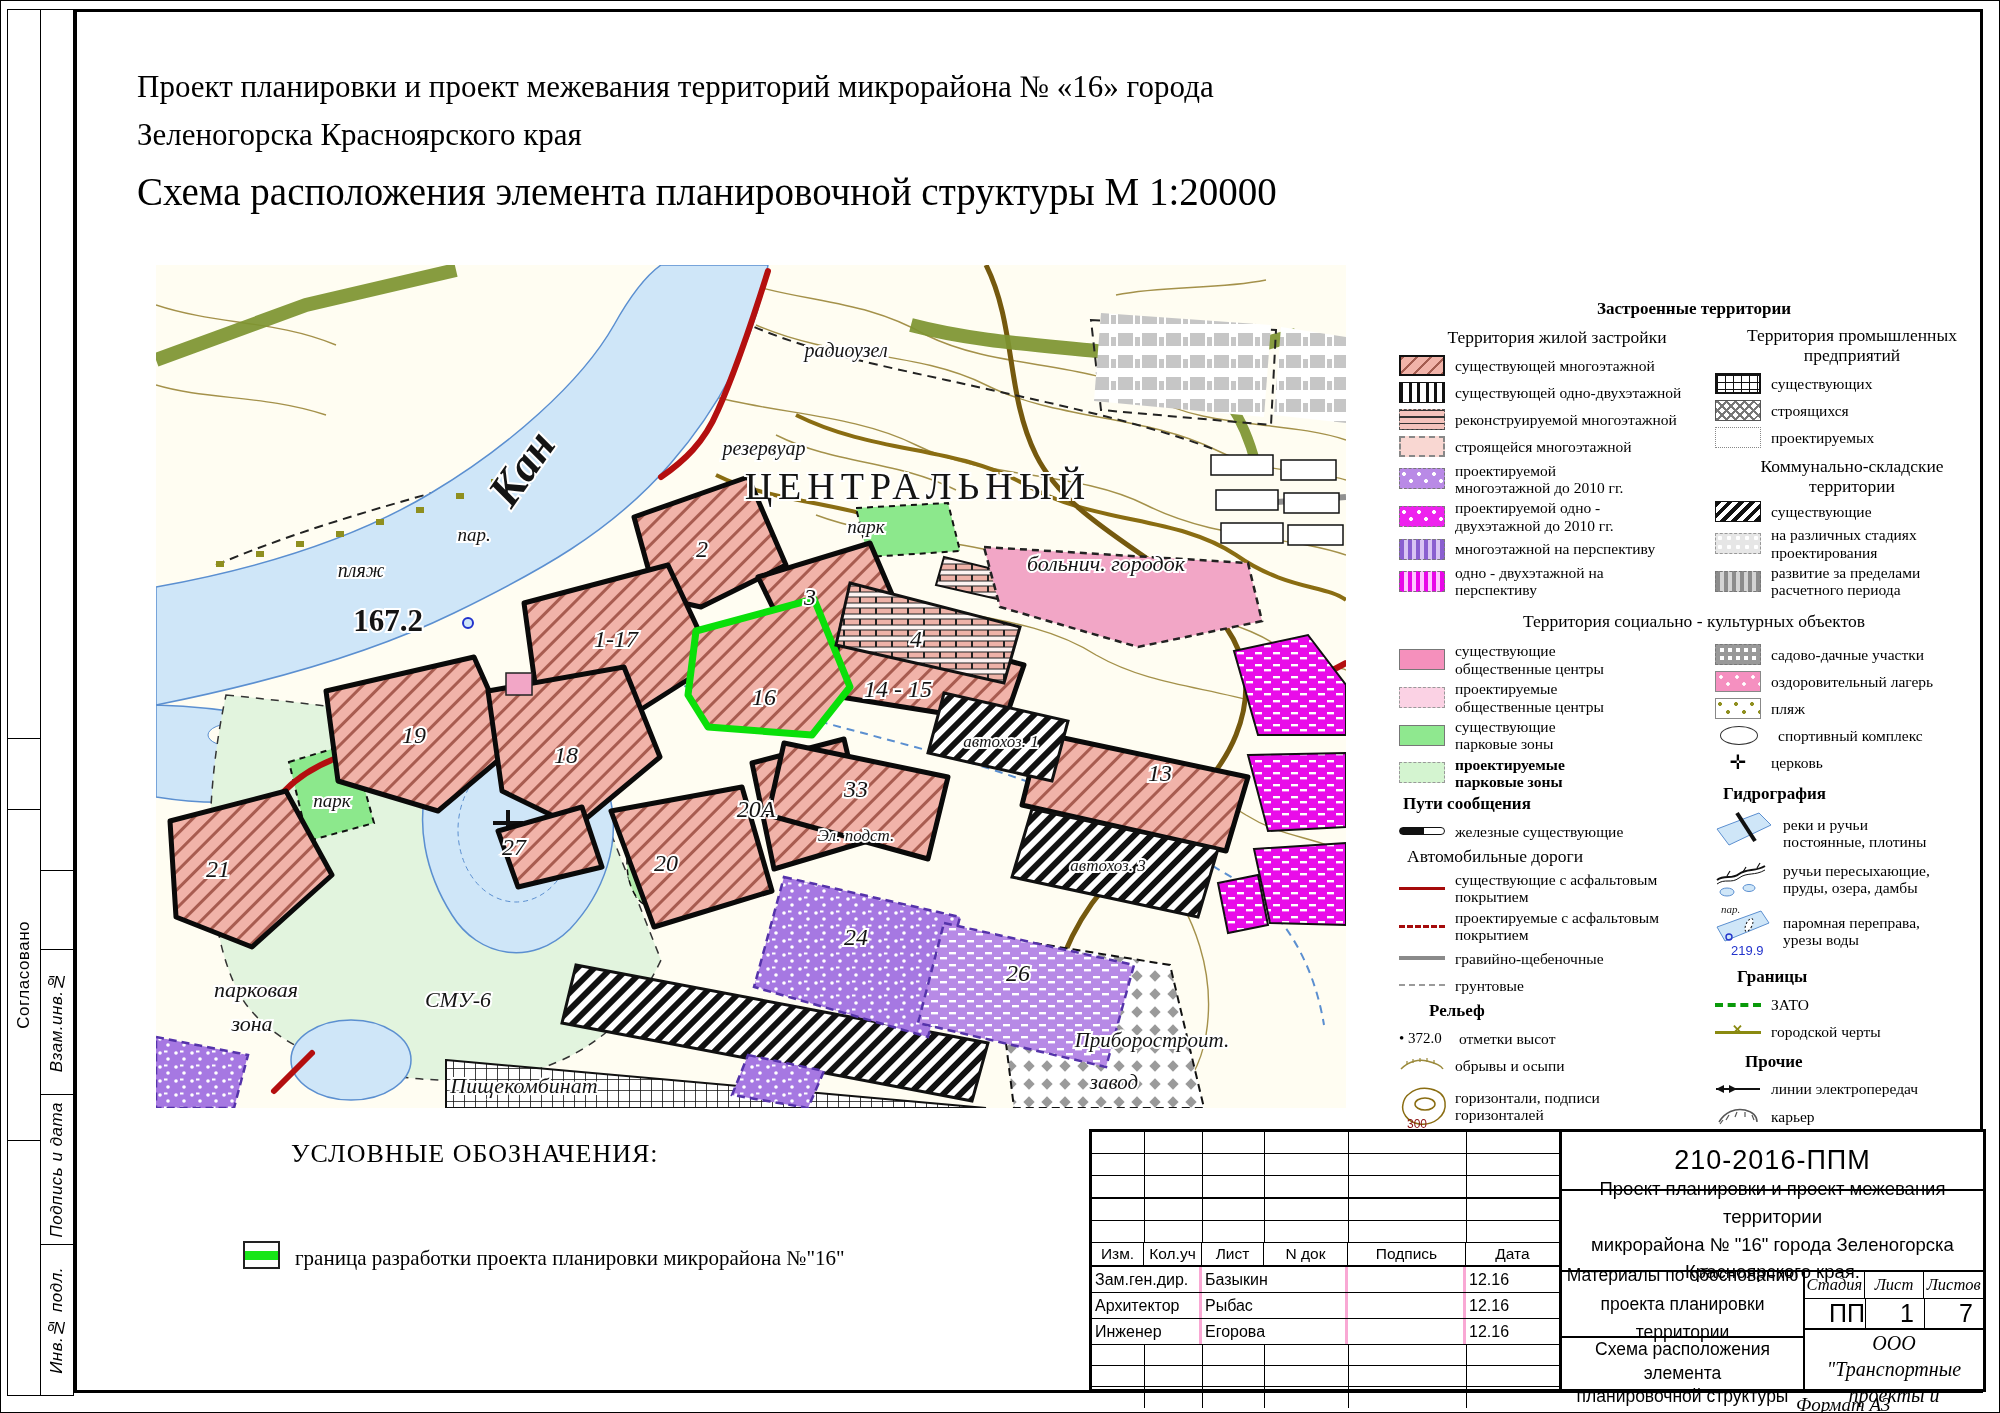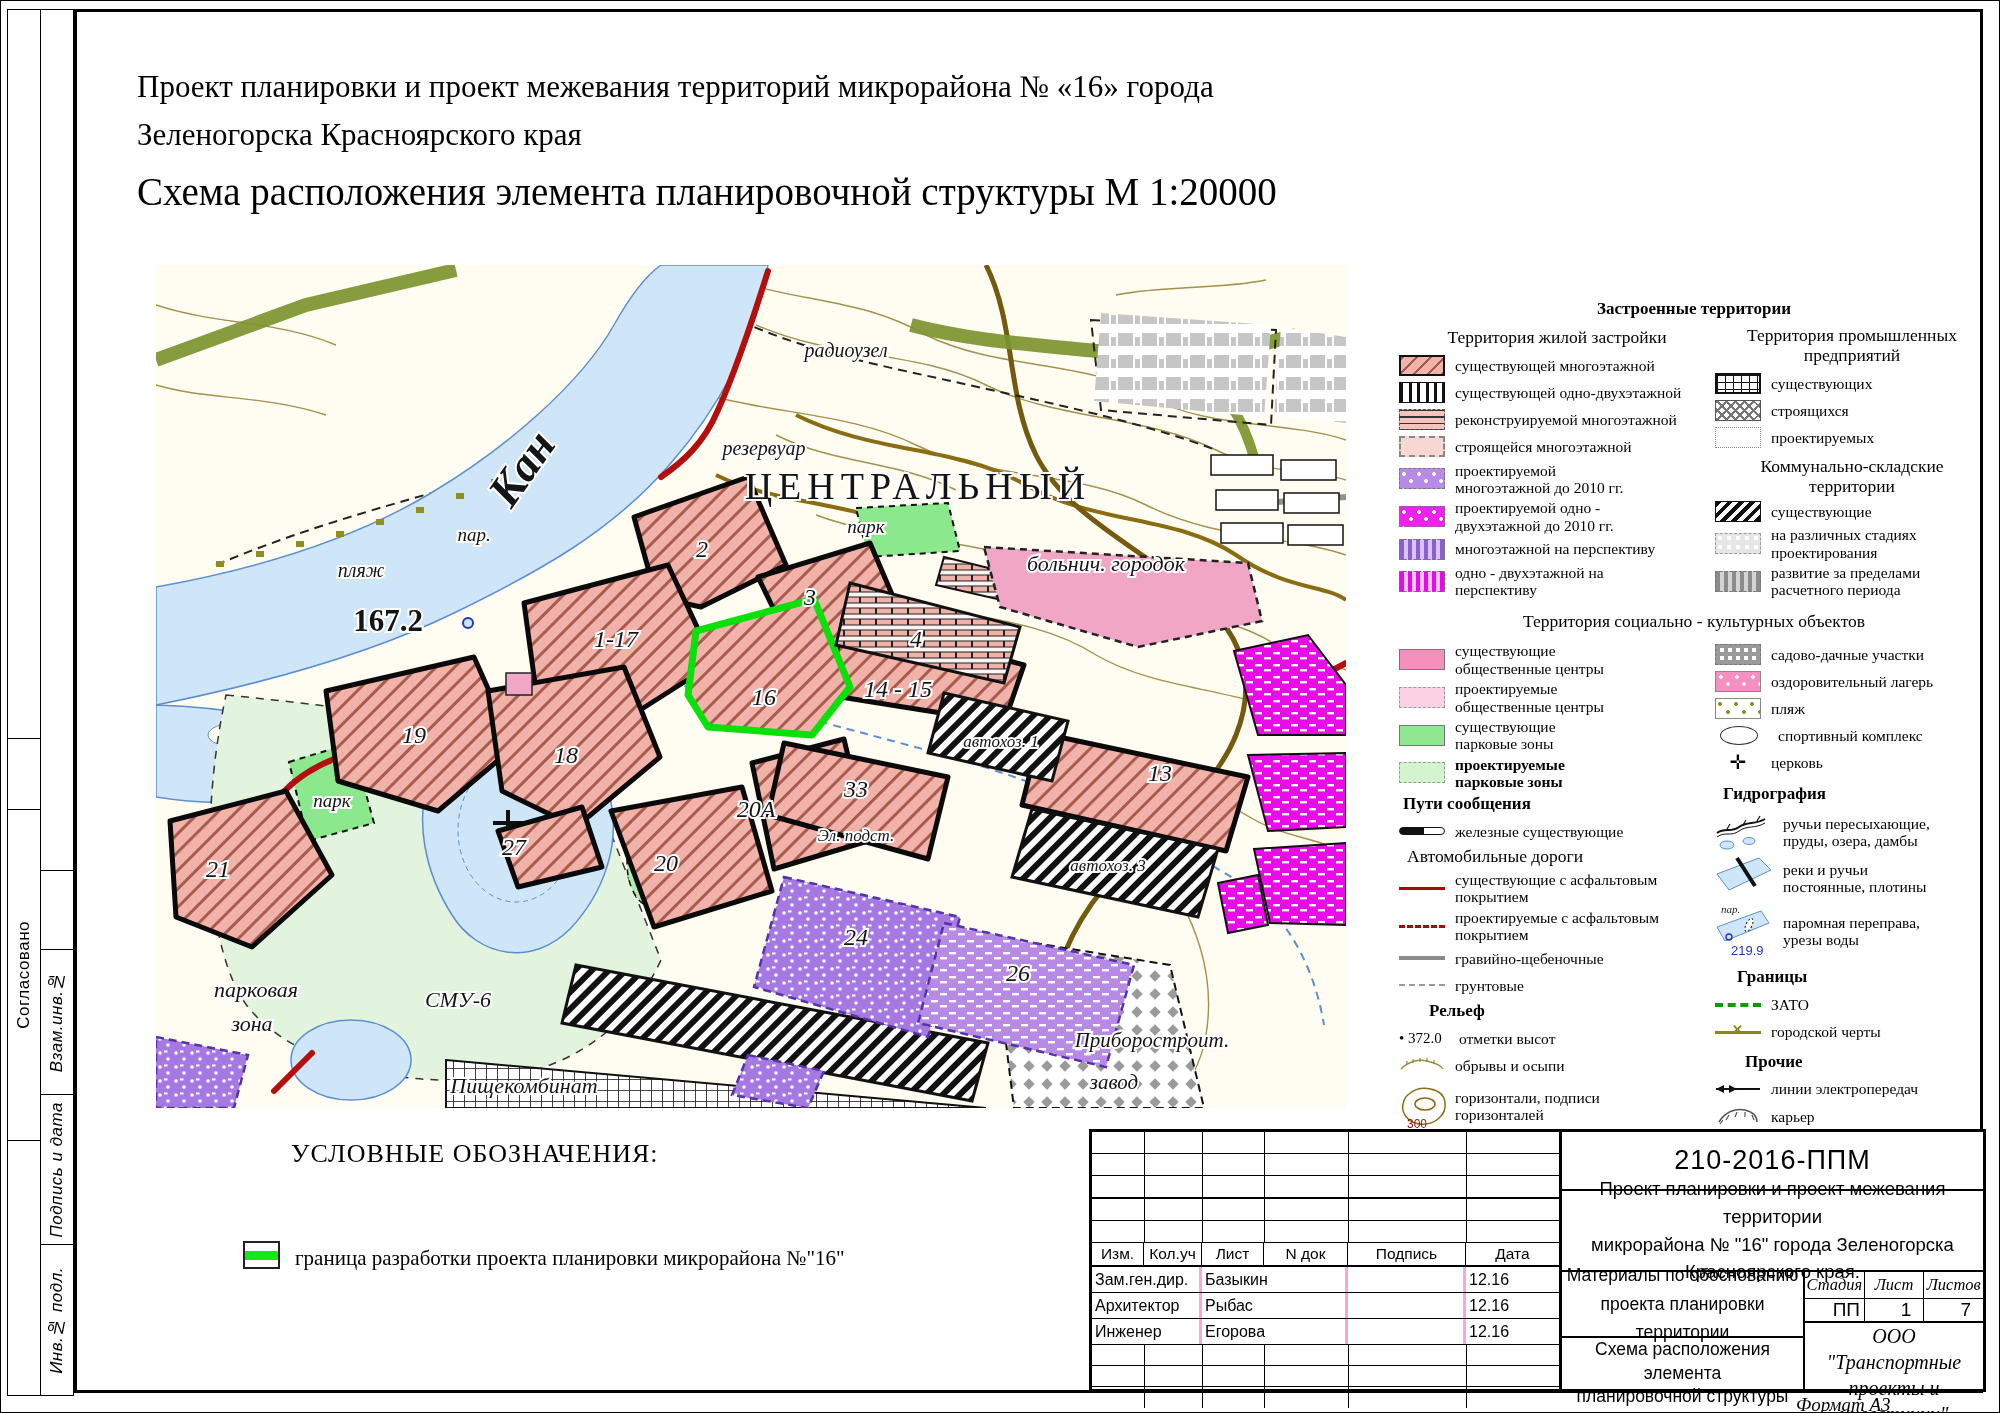--- a/index.html
+++ b/index.html
@@ -94,21 +94,21 @@
   .rbot{position:absolute;left:0;top:140px;right:0;bottom:0;display:flex;}
   .mcol{width:243px;border-right:2px solid #000;box-sizing:border-box;display:flex;flex-direction:column;}
   .mat{height:64px;border-bottom:2px solid #000;display:flex;align-items:center;justify-content:center;text-align:center;font-size:17.5px;line-height:1.65;}
   .scheme{flex:1;display:flex;align-items:center;justify-content:center;text-align:center;font-size:17.5px;line-height:1.35;}
   .scol{flex:1;display:flex;flex-direction:column;}
   .stages{height:64px;border-bottom:2px solid #000;display:flex;flex-direction:column;}
   .strow1{height:26px;display:flex;border-bottom:1px solid #000;}
   .strow1 div{flex:1;border-right:1px solid #000;display:flex;align-items:center;justify-content:center;font-family:"Liberation Serif",serif;font-style:italic;font-size:16.5px;}
   .strow1 div:last-child{border-right:none;}
   .strow2{flex:1;display:flex;}
-  .strow2 div{flex:1;border-right:1px solid #000;display:flex;align-items:center;justify-content:center;font-size:19px;padding-left:24px;}
+  .strow2 div{flex:1;border-right:1px solid #000;display:flex;align-items:center;justify-content:center;font-size:25px;padding-left:24px;}
   .strow2 div:last-child{border-right:none;}
   .company{flex:1;display:flex;align-items:center;justify-content:center;text-align:center;
            font-family:"Liberation Serif",serif;font-style:italic;font-size:20px;line-height:1.3;padding:0 8px;}
   .format{position:absolute;left:1795px;top:1393px;font-style:italic;font-size:19px;font-family:"Liberation Serif",serif;}
 </style>
 </head>
 <body>
 
 <div class="page">
 
@@ -507,39 +507,39 @@
       <div class="li">
           <span class="sw-ellipse"></span>
           <span class="lt">спортивный комплекс</span>
         </div>
       <div class="li">
           <span class="chc">✛</span>
           <span class="lt">церковь</span>
         </div>
       <div class="lg-h" style="text-align:left;margin:10px 0 8px 8px;">Гидрография</div>
       <div class="li">
+        <span class="swl" style="height:44px;width:58px;">
+          <svg width="58" height="44" viewBox="0 0 58 44">
+              <polygon points="2,18 44,2 56,14 14,34" fill="#cfe6f8" stroke="#5b8fd0" stroke-width="1"></polygon>
+              <line x1="22" y1="2" x2="40" y2="30" stroke="#111" stroke-width="4"></line>
+            </svg>
+        </span>
+          <span class="lt" style="max-width:170px;">реки и ручьи постоянные, плотины</span>
+      </div>
+      <div class="li">
         <span class="swl" style="height:42px;width:58px;">
           <svg width="58" height="42" viewBox="0 0 58 42">
               <path d="M2,22 C10,16 16,22 24,16 C32,10 40,14 50,8" fill="none" stroke="#111" stroke-width="2"></path>
               <path d="M2,26 C10,20 16,26 24,20 C32,14 40,18 50,12" fill="none" stroke="#111" stroke-width="1"></path>
               <path d="M12,18 l3,-5 M28,14 l3,-5 M42,10 l3,-5" stroke="#111" stroke-width="1.2"></path>
               <ellipse cx="12" cy="34" rx="7" ry="4" fill="#cfe6f8" stroke="#5b8fd0"></ellipse>
               <ellipse cx="34" cy="30" rx="6" ry="3.5" fill="#cfe6f8" stroke="#5b8fd0"></ellipse>
             </svg>
         </span>
           <span class="lt" style="max-width:180px;">ручьи пересыхающие, пруды, озера, дамбы</span>
-      </div>
-      <div class="li">
-        <span class="swl" style="height:44px;width:58px;">
-          <svg width="58" height="44" viewBox="0 0 58 44">
-              <polygon points="2,18 44,2 56,14 14,34" fill="#cfe6f8" stroke="#5b8fd0" stroke-width="1"></polygon>
-              <line x1="22" y1="2" x2="40" y2="30" stroke="#111" stroke-width="4"></line>
-            </svg>
-        </span>
-          <span class="lt" style="max-width:170px;">реки и ручьи постоянные, плотины</span>
       </div>
       <div class="li">
         <span class="swl" style="height:56px;width:58px;">
           <svg width="58" height="56" viewBox="0 0 58 56">
               <polygon points="2,24 46,8 54,20 10,38" fill="#cfe6f8" stroke="#5b8fd0" stroke-width="1"></polygon>
               <text x="6" y="10" font-size="11" font-style="italic" font-family="Liberation Serif,serif" fill="#222">пар.</text>
               <ellipse cx="34" cy="22" rx="3" ry="7" fill="#fff" stroke="#111" stroke-dasharray="2 2" transform="rotate(25 34 22)"></ellipse>
               <circle cx="14" cy="34" r="3" fill="none" stroke="#2233cc" stroke-width="1.4"></circle>
               <text x="16" y="52" font-size="13" fill="#2233cc" font-family="Liberation Sans,sans-serif">219.9</text>
             </svg>

